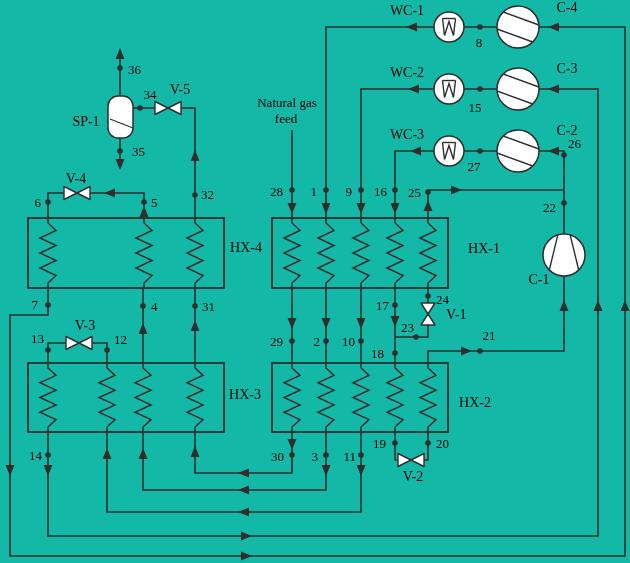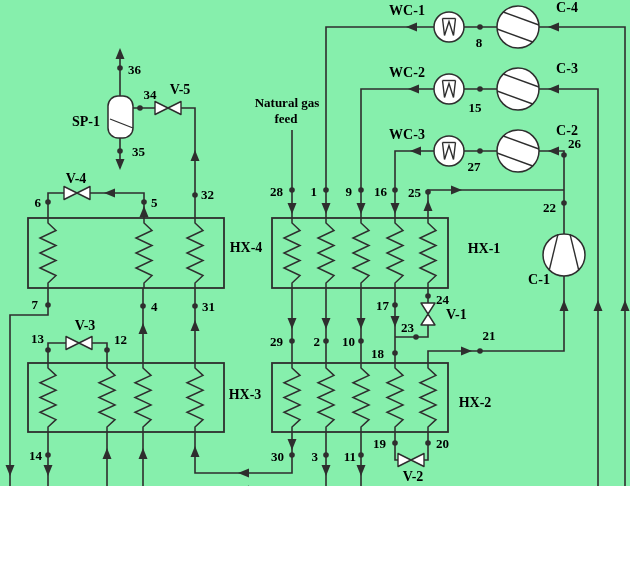--- a/index.html
+++ b/index.html
@@ -1,16 +1,16 @@
 <!DOCTYPE html>
 <html><head>
 <meta charset="utf-8">
 <style>
   html,body{margin:0;padding:0;background:#ffffff;}
-  .frame{width:630px;height:486px;position:relative;background:#86efac;overflow:hidden;font-weight:bold;}
+  .frame{width:630px;height:563px;position:relative;background:#14b8a6;overflow:hidden;}
   svg{display:block;}
   text{font-family:"Liberation Serif","DejaVu Serif",serif;fill:#000000;}
   .eq-label{font-size:14px;}
   .st-label{font-size:13px;}
   .an-label{font-size:13px;}
 </style>
 </head>
 <body>
 
 <div class="frame">

